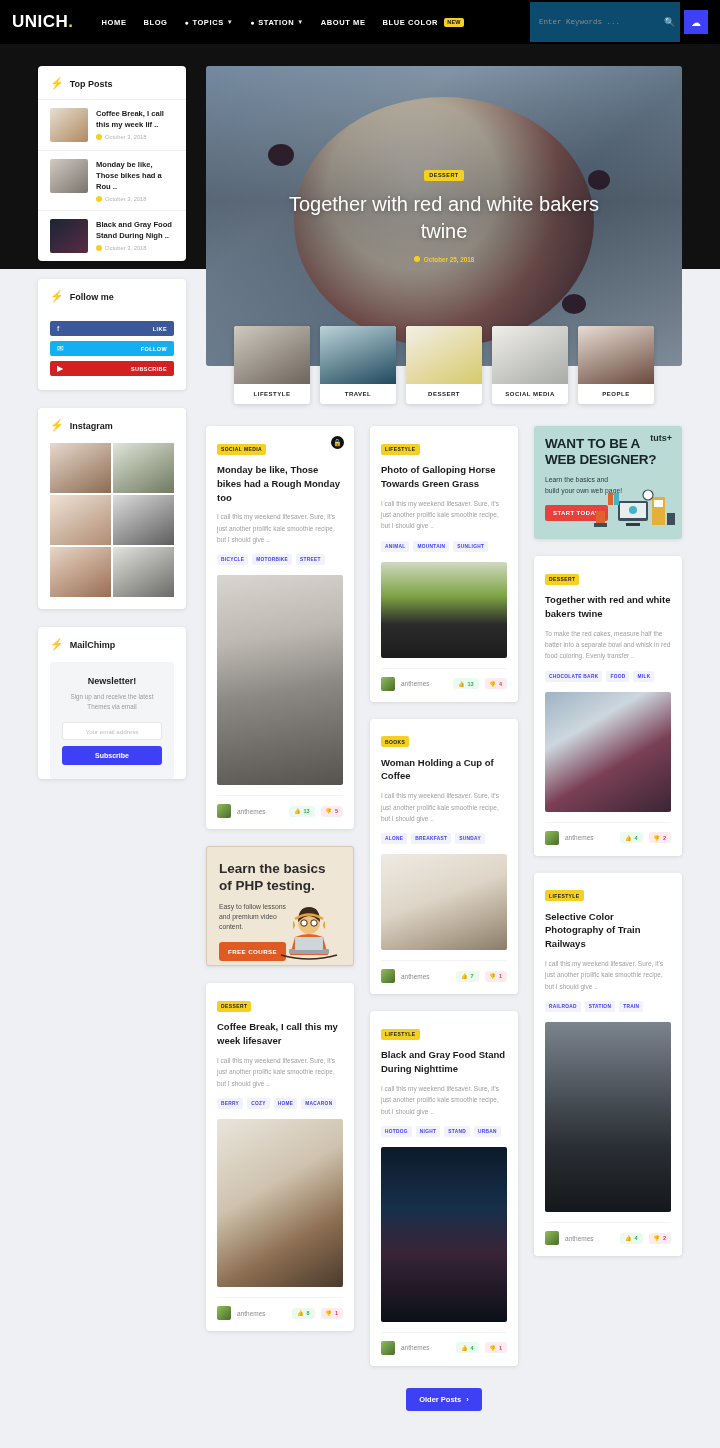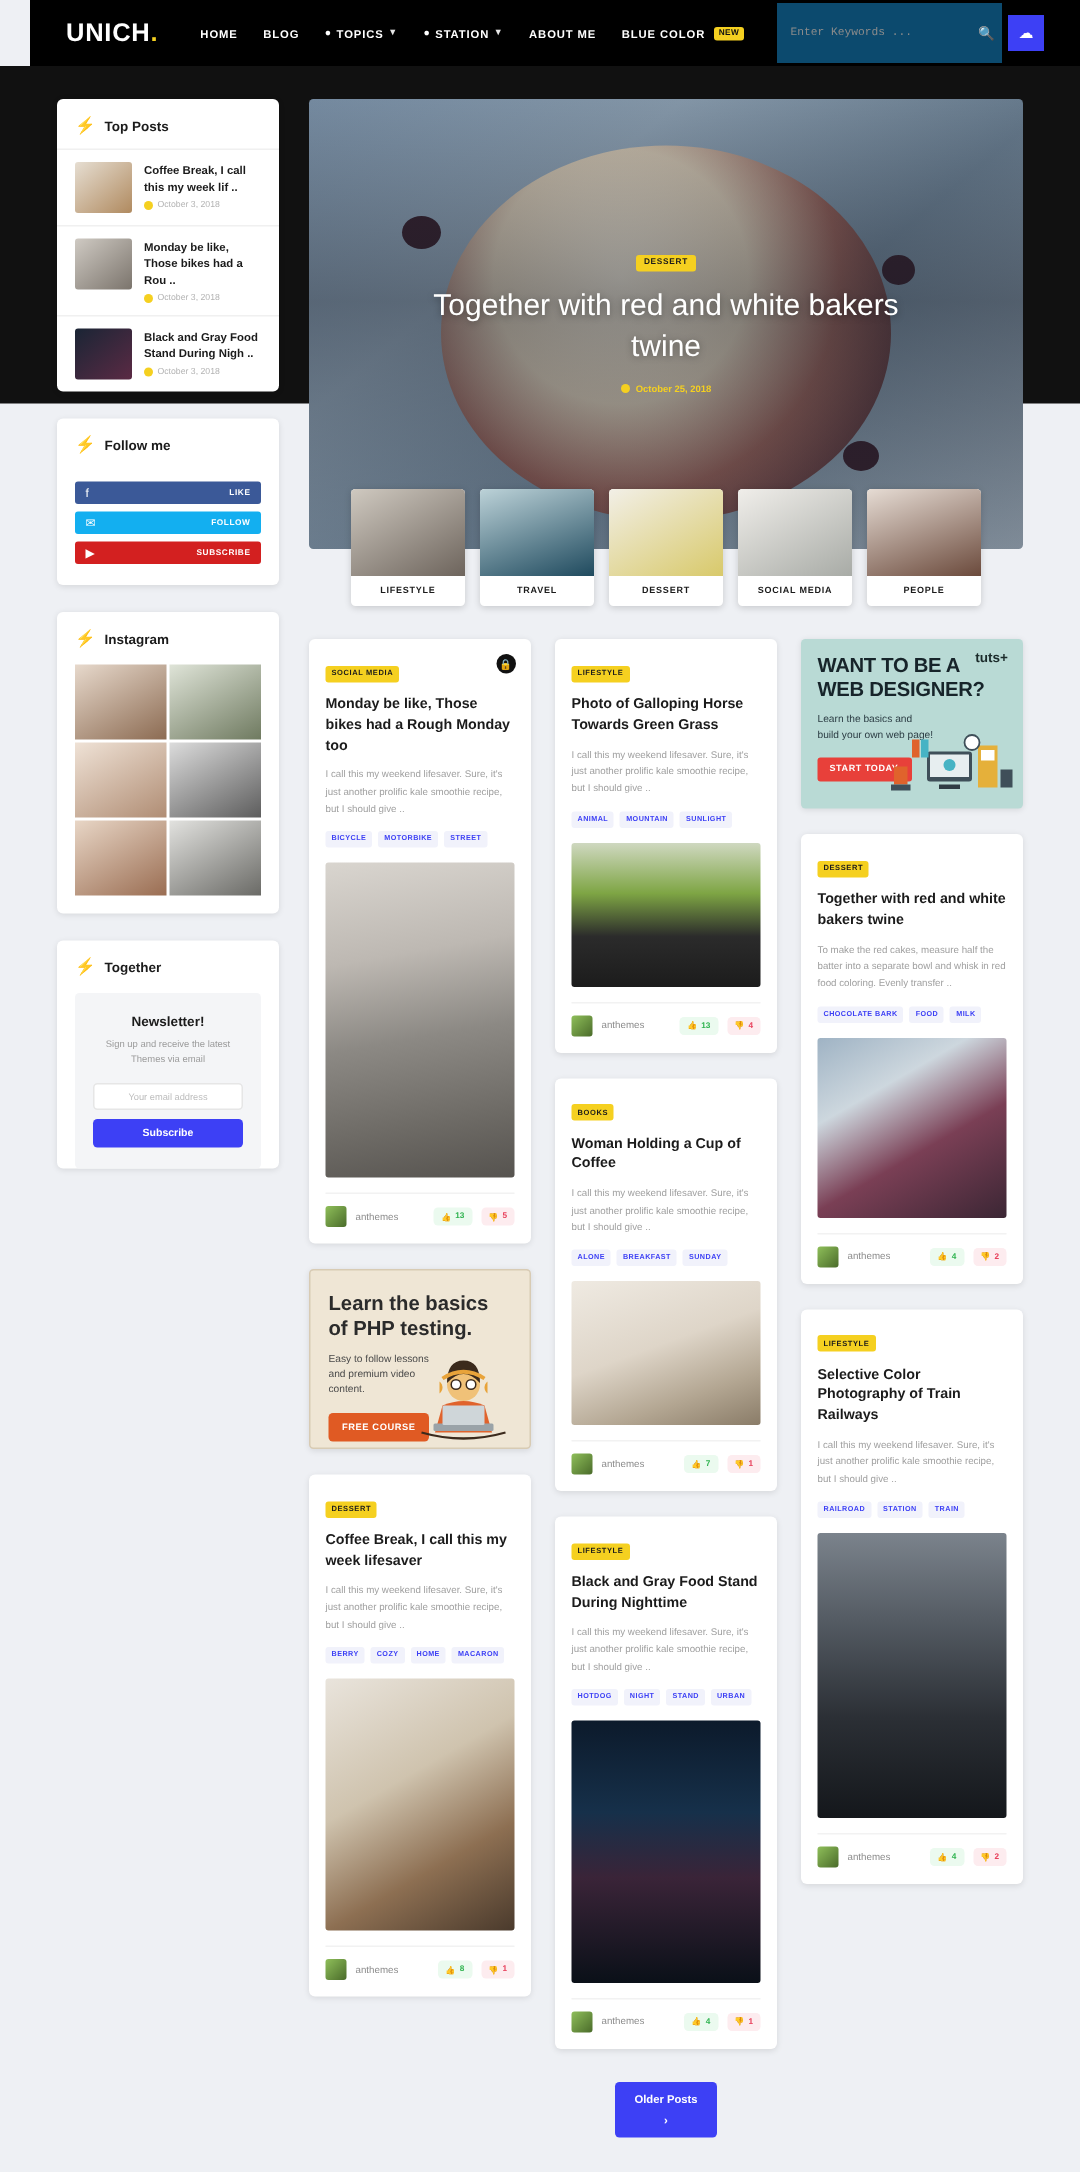--- a/index.html
+++ b/index.html
@@ -6,21 +6,21 @@
   body {
     width: 720px; height: 1448px;
     font-family: "Liberation Sans", sans-serif;
     background: #eef0f4;
     overflow: hidden;
     position: relative;
   }
   
   .topbar {
     height: 44px; background: #000; display: flex; align-items: center;
-    padding: 0 24px; position: relative; z-index: 20; margin-left: 20px;
+    padding: 0 12px; position: relative; z-index: 20;
   }
   .logo { color: #fff; font-size: 17px; font-weight: bold; letter-spacing: .5px; margin-right: 28px; }
   .logo .dot { color: #f5d020; }
   .nav { display: flex; align-items: center; gap: 17px; }
   .nav-item {
     color: #fff; font-size: 7.5px; font-weight: bold; letter-spacing: .6px;
     display: flex; align-items: center; gap: 3px; white-space: nowrap;
   }
   .nav-item .tiny-ico { font-size: 7px; color: #fff; }
   .caret { font-size: 6px; opacity: .9; }
@@ -145,21 +145,21 @@
   .ad-php {
     border-radius: 3px; background: #efe6d5; border: 1px solid #d8cbb4; padding: 14px 14px 0 12px;
     height: 120px; position: relative; box-shadow: 0 1px 4px rgba(0,0,0,.10); overflow: hidden;
   }
   .php-h { font-size: 13.5px; font-weight: bold; color: #2b2b2b; line-height: 1.2; }
   .php-p { font-size: 6.8px; color: #4a4a4a; margin-top: 8px; line-height: 1.5; width: 60%; }
   .php-btn { display: inline-block; background: #e05a23; color: #fff; font-size: 6.2px; font-weight: bold; padding: 6px 9px; border-radius: 3px; margin-top: 10px; letter-spacing: .4px; }
   .php-art { position: absolute; right: 8px; bottom: 0; width: 72px; height: 62px; }
   
   .pager { display: flex; justify-content: center; margin-top: 22px; padding-bottom: 38px; }
-  .pager-btn { background: #3d40f5; color: #fff; font-size: 7.5px; font-weight: bold; padding: 7px 13px; border-radius: 3px; display: flex; align-items: center; gap: 5px; flex-direction: column; }
+  .pager-btn { background: #3d40f5; color: #fff; font-size: 7.5px; font-weight: bold; padding: 7px 13px; border-radius: 3px; display: flex; align-items: center; gap: 5px; }
 </style>
 </head>
 <body>
 
 <div class="topbar">
   <div class="logo">
     <span>UNICH</span><span class="dot">.</span>
   </div>
   <div class="nav" id="nav">
       <div class="nav-item">
@@ -270,21 +270,21 @@
           <div class="ig-cell" style="background-image: linear-gradient(150deg, rgb(239, 226, 214), rgb(176, 141, 116));"></div>
           <div class="ig-cell" style="background-image: linear-gradient(150deg, rgb(220, 220, 220), rgb(93, 93, 93));"></div>
           <div class="ig-cell" style="background-image: linear-gradient(150deg, rgb(232, 214, 198), rgb(154, 109, 82));"></div>
           <div class="ig-cell" style="background-image: linear-gradient(150deg, rgb(226, 226, 223), rgb(106, 106, 102));"></div>
         </div>
     </div>
 
     <div class="widget">
       <div class="widget-title">
         <span class="bolt">⚡</span>
-        <span>Together</span>
+        <span>MailChimp</span>
       </div>
       <div class="mc-inner">
         <div class="mc-h">Newsletter!</div>
         <div class="mc-p">Sign up and receive the latest Themes via email</div>
         <input class="mc-input" placeholder="Your email address" style="">
         <button class="mc-btn">Subscribe</button>
       </div>
     </div>
   </aside>
 

